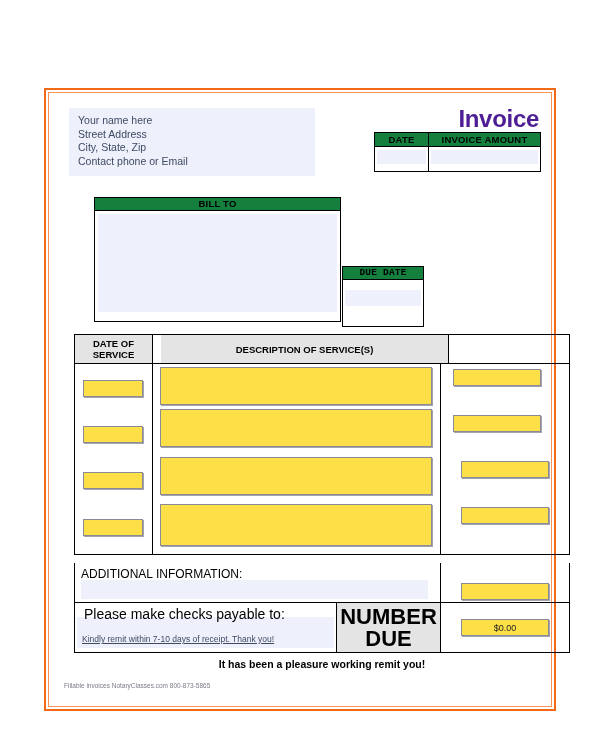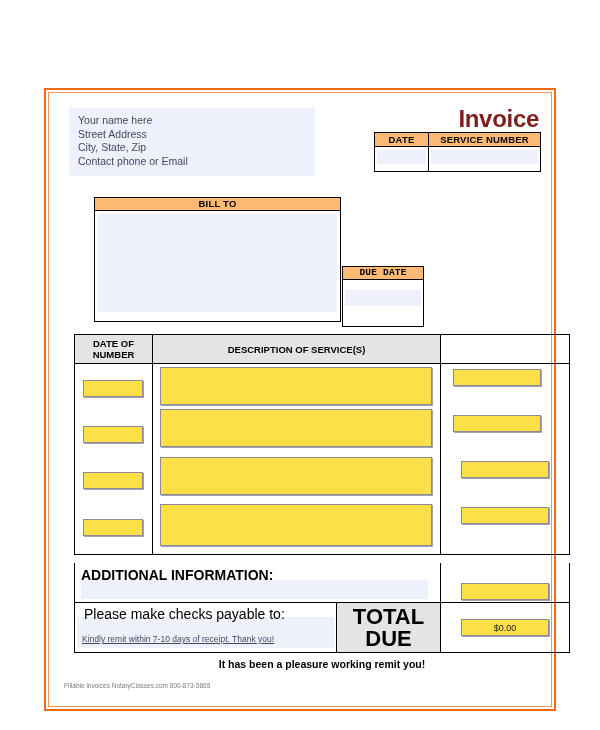--- a/index.html
+++ b/index.html
@@ -50,21 +50,21 @@
     background: #fde047;
     border: 1px solid #8a8a99;
     box-sizing: border-box;
     box-shadow: 1px 1px 0 rgba(90,90,110,.55);
   }
   .fill-plain {
     background: #eef0fb;
     box-sizing: border-box;
   }
   .hdr {
-    background: #fdba74;
+    background: #15803d;
     border: 1px solid #000;
     box-sizing: border-box;
     font-weight: bold;
     font-size: 9.5px;
     text-align: center;
     color: #000;
     letter-spacing: .2px;
   }
 
   
@@ -77,21 +77,21 @@
     line-height: 13.5px;
     color: #3f4a63;
   }
 
   
   #invoice-title {
     position: absolute;
     right: 9px; top: 9px;
     font-size: 24px;
     font-weight: bold;
-    color: #7f1d1d;
+    color: #4c1d95;
     letter-spacing: -0.3px;
   }
 
   
   #meta-table {
     position: absolute;
     left: 322px; top: 36px;
     width: 167px; height: 40px;
   }
   #meta-table .mt-hdr-row { display: flex; height: 15px; }
@@ -161,20 +161,21 @@
     position: absolute;
     left: 22px; top: 238px;
     width: 496px;
     border: 1px solid #000;
     box-sizing: border-box;
   }
   #service-head {
     display: flex;
     height: 28px;
     border-bottom: 1px solid #000;
+    gap: 8px;
   }
   .col-date { width: 78px; }
   .col-desc { width: 288px; }
   .col-amt  { width: 128px; }
   #service-head .sh-cell {
     background: #e4e4e4;
     display: flex;
     align-items: center;
     justify-content: center;
     text-align: center;
@@ -224,22 +225,22 @@
   }
   #addl-left {
     width: 366px;
     border-right: 1px solid #000;
     box-sizing: border-box;
     position: relative;
   }
   #addl-label {
     position: absolute;
     left: 6px; top: 4px;
-    font-size: 14px;
-    font-weight: bold;
+    font-size: 12px;
+    font-weight: normal;
     color: #000;
   }
   #addl-field {
     position: absolute;
     left: 6px; top: 17px;
     width: 347px; height: 19px;
   }
   #addl-right {
     width: 128px;
     position: relative;
@@ -348,21 +349,21 @@
       <div>Street Address</div>
       <div>City, State, Zip</div>
       <div>Contact phone or Email</div>
     </div>
 
     <div id="invoice-title">Invoice</div>
 
     <div id="meta-table">
       <div class="mt-hdr-row">
         <div class="hdr mt-c1">DATE</div>
-        <div class="hdr mt-c2">SERVICE NUMBER</div>
+        <div class="hdr mt-c2">INVOICE AMOUNT</div>
       </div>
       <div class="mt-body-row">
         <div class="mt-cell mt-c1">
           <div class="fill-plain"></div>
         </div>
         <div class="mt-cell mt-c2">
           <div class="fill-plain"></div>
         </div>
       </div>
     </div>
@@ -379,21 +380,21 @@
       <div class="dd-body">
         <div class="fill-plain"></div>
       </div>
     </div>
 
     <div id="service-table">
       <div id="service-head">
         <div class="sh-cell col-date">
           <div>
             <div>DATE OF</div>
-            <div>NUMBER</div>
+            <div>SERVICE</div>
           </div>
         </div>
         <div class="sh-cell col-desc">DESCRIPTION OF SERVICE(S)</div>
       </div>
       <div id="service-body">
         <div class="col-date">
           <div class="fill row-date-field" style="top:16px"></div>
           <div class="fill row-date-field" style="top:62px"></div>
           <div class="fill row-date-field" style="top:108px"></div>
           <div class="fill row-date-field" style="top:155px"></div>
@@ -423,21 +424,21 @@
       </div>
     </div>
 
     <div id="pay-row">
       <div id="pay-left">
         <div id="pay-fill"></div>
         <div id="pay-label">Please make checks payable to:</div>
         <div id="pay-note">Kindly remit within 7-10 days of receipt. Thank you!</div>
       </div>
       <div id="total-cell">
-        <span>TOTAL</span>
+        <span>NUMBER</span>
         <span>DUE</span>
       </div>
       <div id="total-amt-cell">
         <div id="total-amt-field" class="fill">$0.00</div>
       </div>
     </div>
 
     <div id="closing-line">It has been a pleasure working remit you!</div>
     <div id="footer-credit">Fillable invoices NotaryClasses.com 800-873-5865</div>
 

